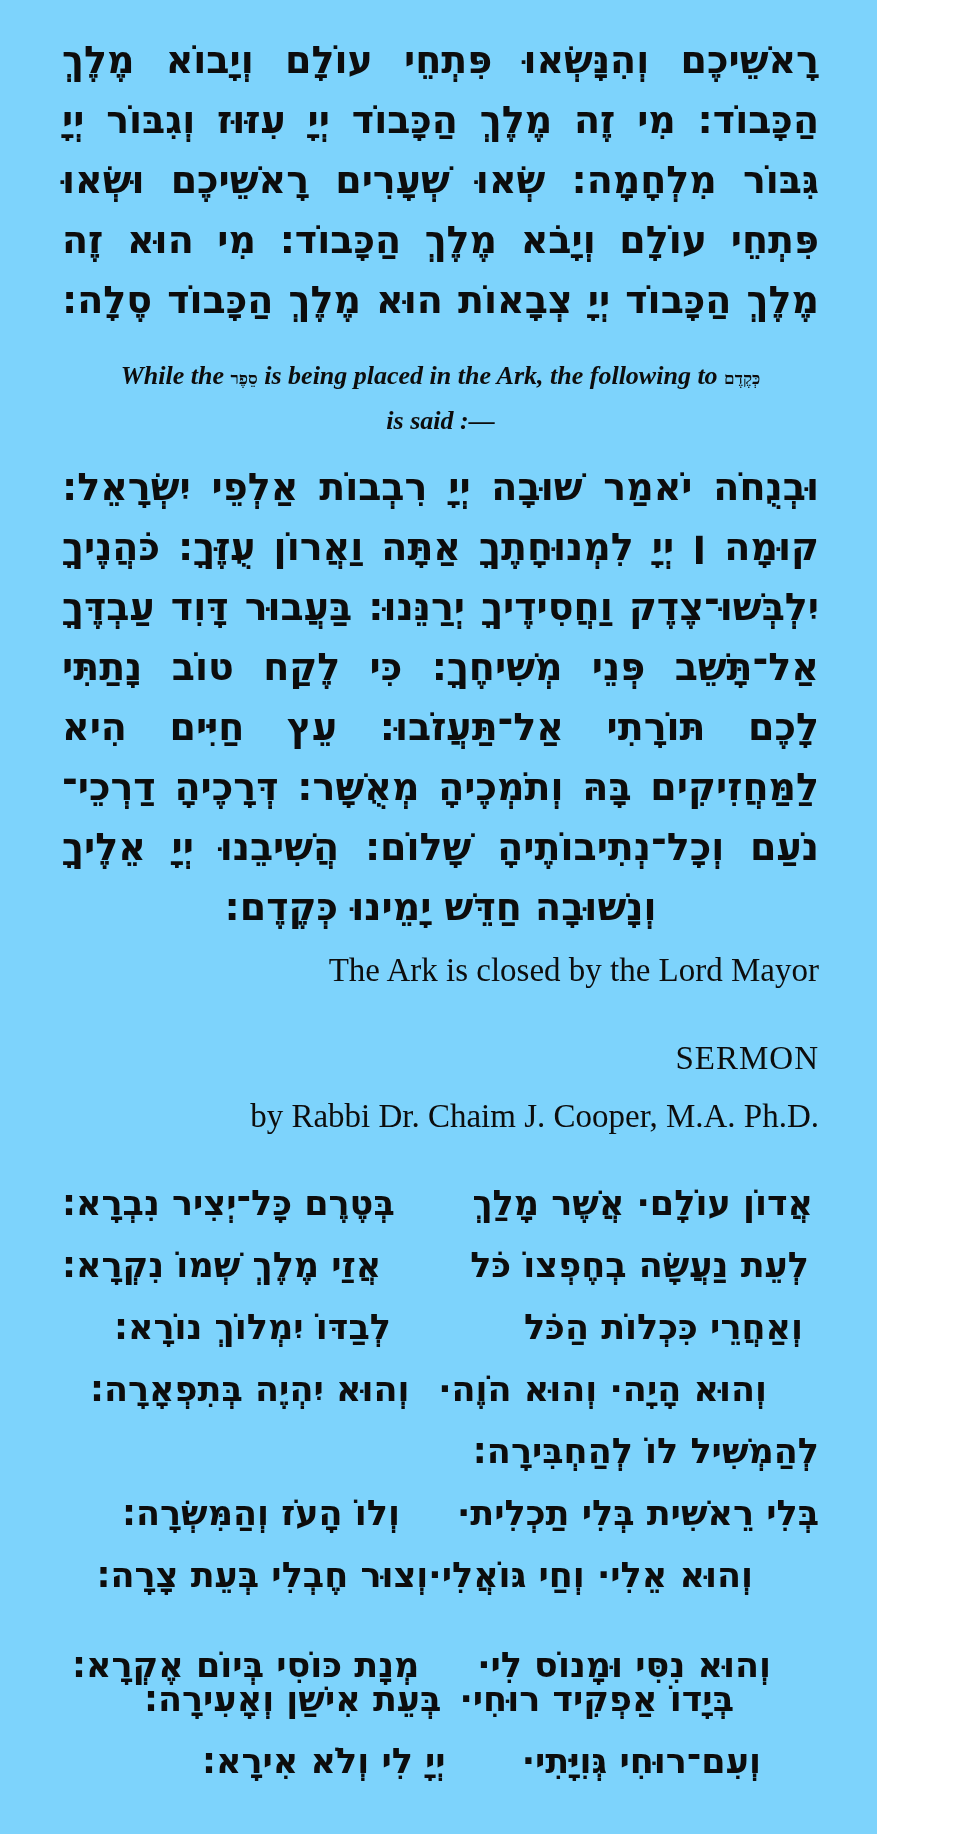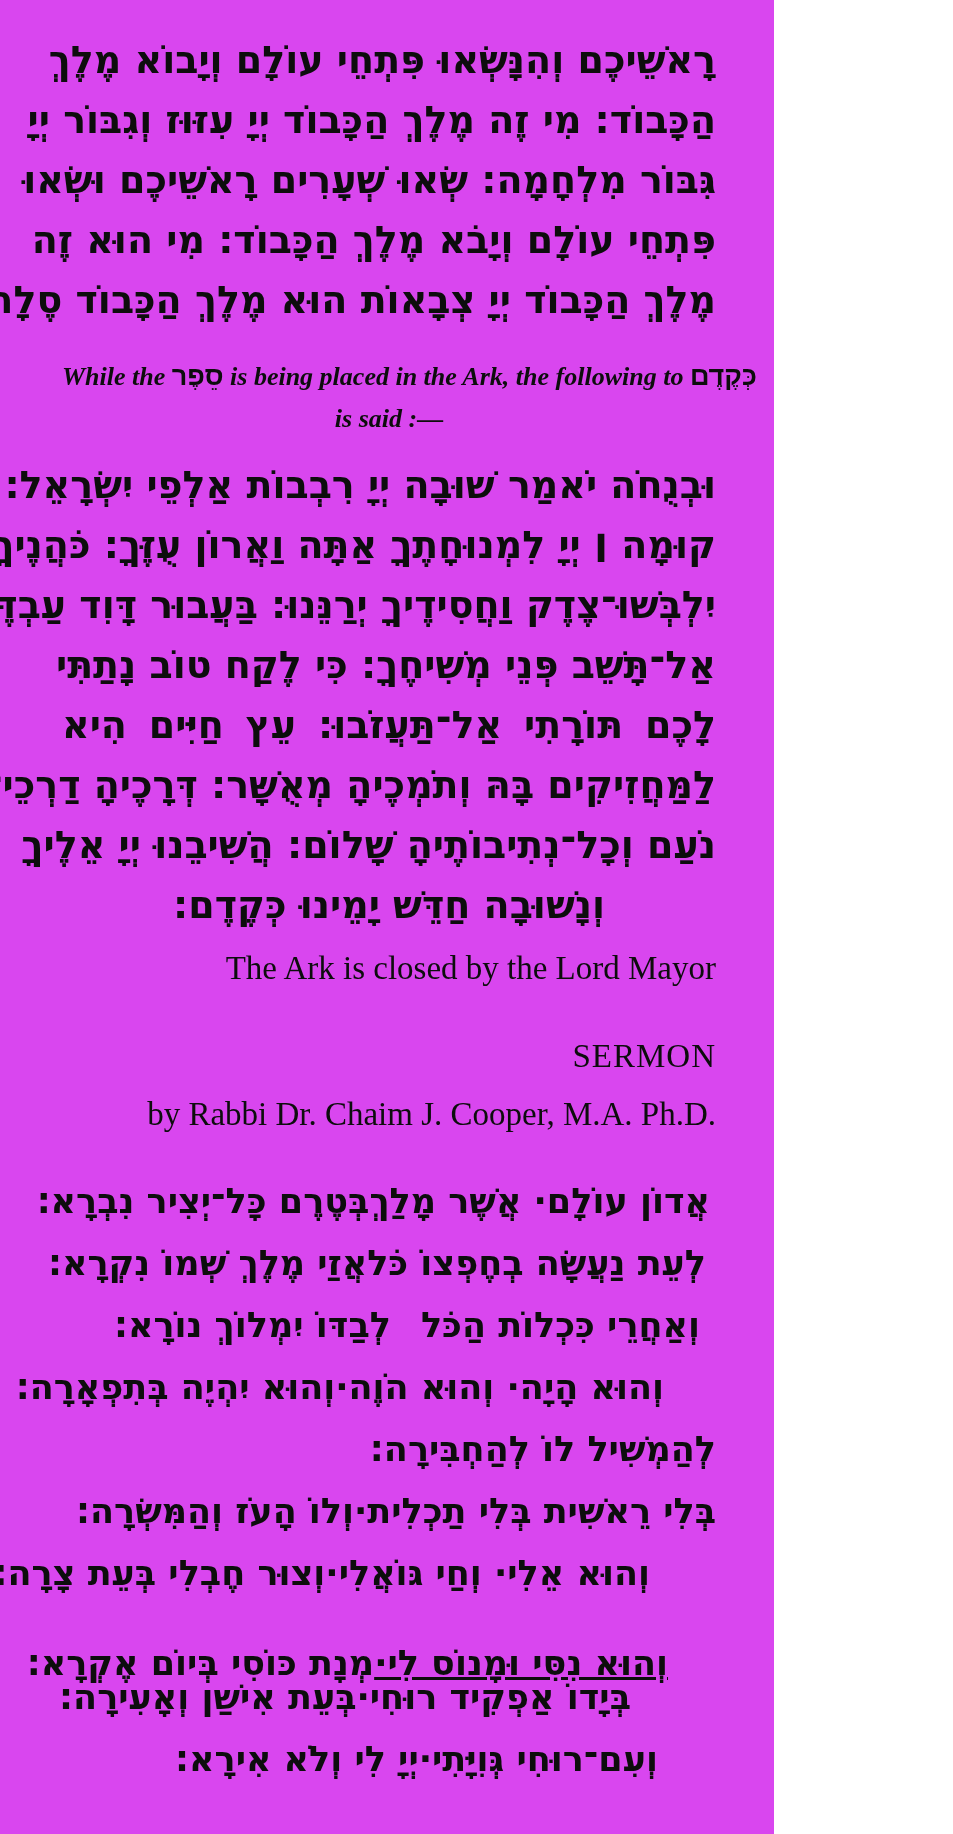--- a/index.html
+++ b/index.html
@@ -1,21 +1,21 @@
 <!DOCTYPE html>
 <html lang="en"><head>
 <meta charset="utf-8">
 <style>
   html, body { margin: 0; padding: 0; background: #ffffff; }
   .page {
     position: relative;
-    width: 774px;
+    width: 877px;
     height: 1834px;
     box-sizing: border-box;
-    background: #d946ef;
+    background: #7dd3fc;
     color: #0d0d0d;
     padding: 30px 58px 0 62px;
     font-family: "DejaVu Sans", sans-serif;
     overflow: hidden;
   }
 
   
   .heb-para {
     direction: rtl;
     font-weight: 700;
@@ -39,24 +39,24 @@
     margin-top: 26px;
     text-align: center;
     font-family: "Liberation Serif", serif;
     font-style: italic;
     font-weight: 700;
     font-size: 26px;
     line-height: 40px;
   }
   .rubric .line1 { white-space: nowrap; }
   .rubric .heb-inline {
-    font-family: Liberation Sans, sans-serif;
+    font-family: Liberation Serif, serif;
     font-style: normal;
     font-weight: 700;
-    font-size: 27px;
+    font-size: 17px;
   }
   .rubric .line2 { margin-top: 2px; }
 
   .uvnucho { margin-top: 16px; }
 
   
   .eng-center {
     text-align: right;
     font-family: "Liberation Serif", serif;
     font-size: 33px;
@@ -89,21 +89,21 @@
   .ao-row:nth-child(3) .ao-first  { margin-right: 16px; }
   .ao-row:nth-child(3) .ao-second { margin-left: 52px; }
   .ao-row:nth-child(4) .ao-first  { margin-right: 52px; }
   .ao-row:nth-child(4) .ao-second { margin-left: 28px; }
   .ao-row:nth-child(5) .ao-first  { margin-right: 70px; }
   .ao-row:nth-child(5) .ao-second { margin-left: 44px; }
   .ao-row:nth-child(6) .ao-first  { margin-right: 0; }
   .ao-row:nth-child(6) .ao-second { margin-left: 60px; }
   .ao-row:nth-child(7) .ao-first  { margin-right: 66px; }
   .ao-row:nth-child(7) .ao-second { margin-left: 44px; }
-  .ao-row:nth-child(8) .ao-first  { margin-right: 48px; text-decoration: underline; }
+  .ao-row:nth-child(8) .ao-first  { margin-right: 48px; }
   .ao-row:nth-child(8) .ao-second { margin-left: 10px; margin-top: 28px; }
   .ao-row:nth-child(9) .ao-first  { margin-right: 85px; }
   .ao-row:nth-child(9) .ao-second { margin-left: 82px; }
   .ao-row:nth-child(10) .ao-first  { margin-right: 58px; }
   .ao-row:nth-child(10) .ao-second { margin-left: 140px; }
 </style>
 </head>
 <body>
 
 <div class="page">

